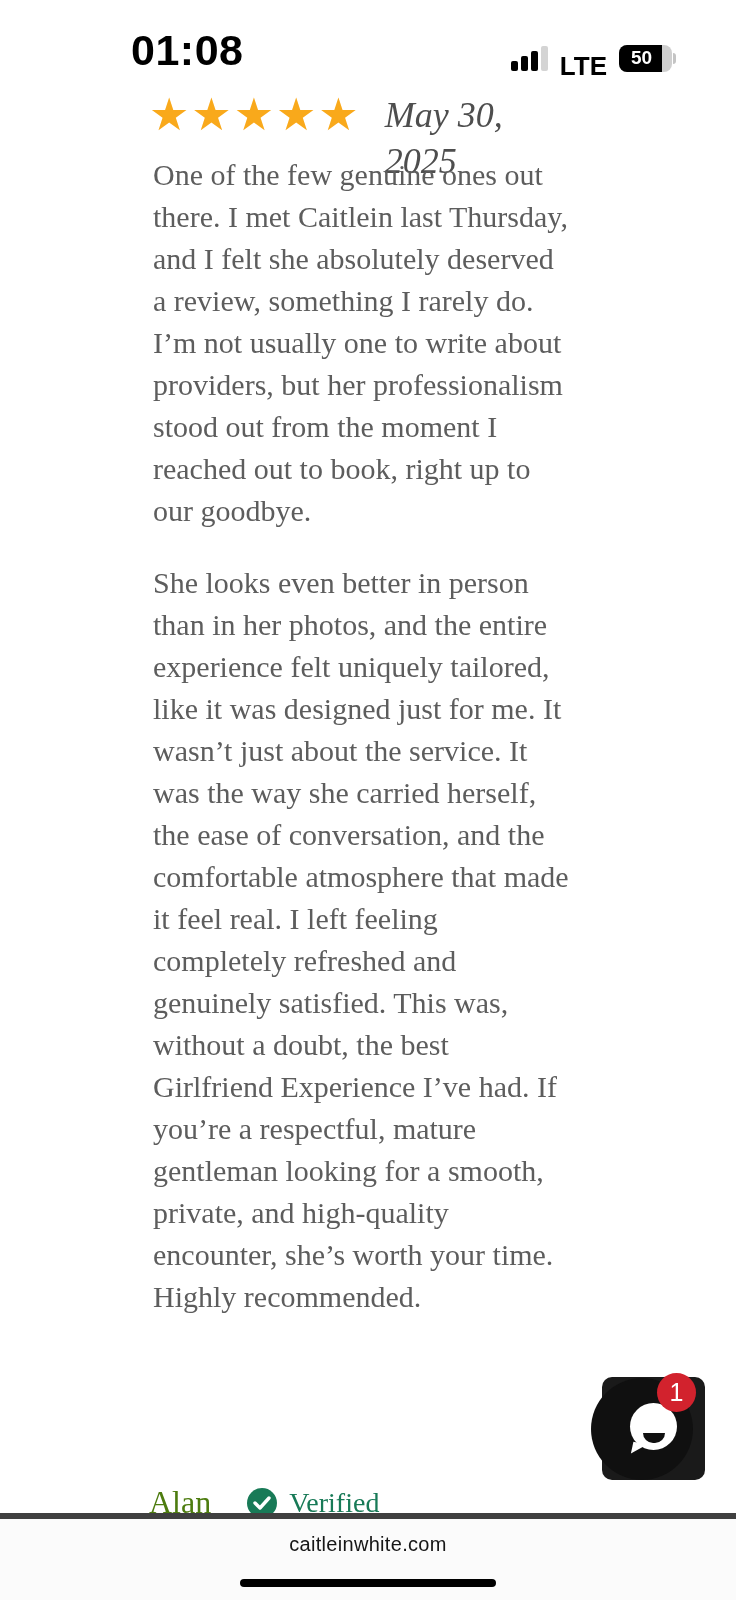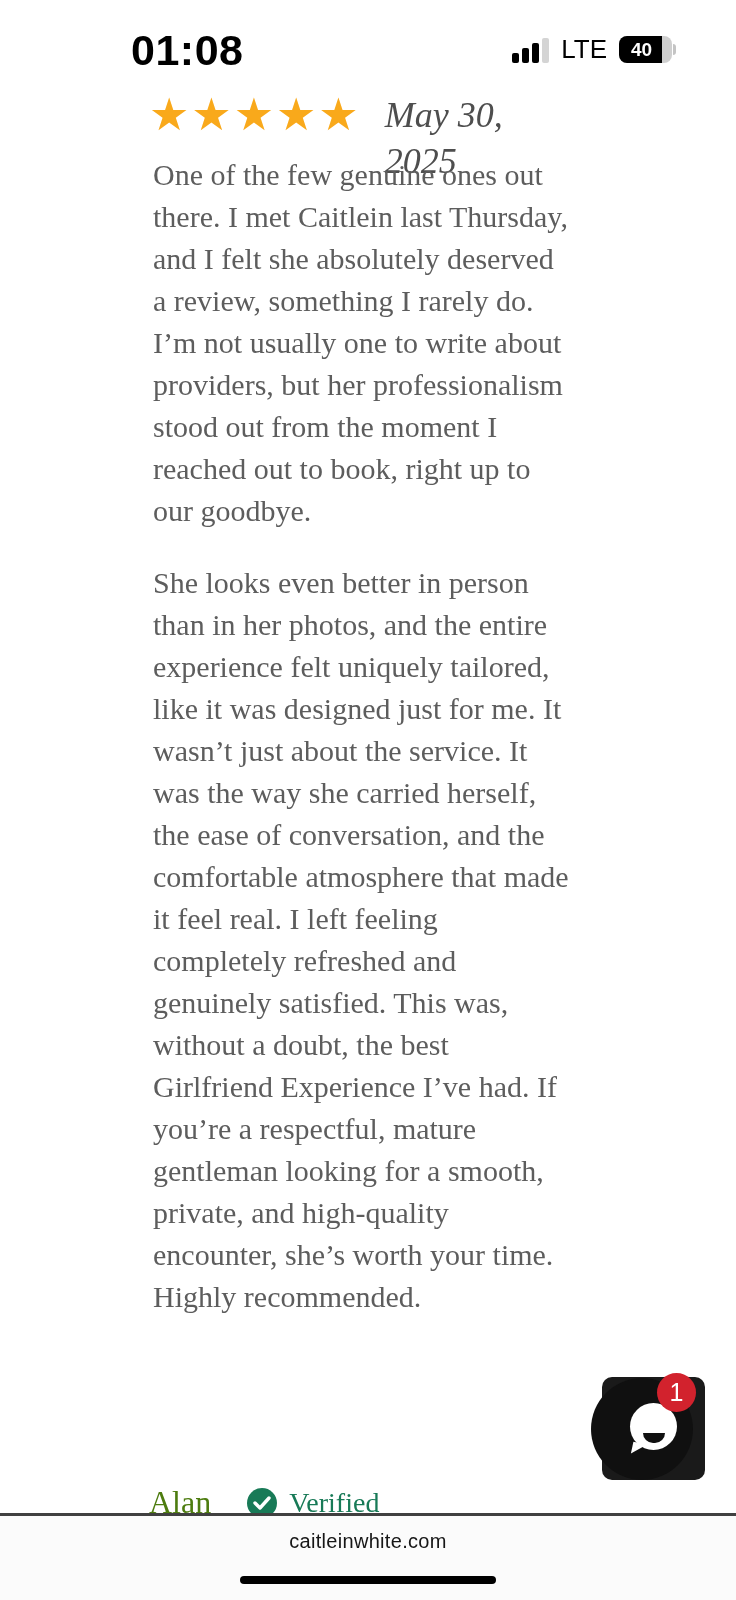--- a/index.html
+++ b/index.html
@@ -13,21 +13,21 @@
     position:absolute;left:98px;top:26px;
     font-family:Liberation Sans, sans-serif;font-weight:700;font-size:43px;color:#000;
     letter-spacing:.5px;
     margin-left:33px;
   }
   .status-right{position:absolute;right:60px;top:34px;display:flex;align-items:center;gap:12px;}
   .signal{display:flex;align-items:flex-end;gap:3px;height:26px;}
   .signal span{width:7px;border-radius:2px;background:#000;display:block;}
   .signal .s1{height:10px;} .signal .s2{height:15px;} .signal .s3{height:20px;}
   .signal .s4{height:25px;background:#d4d4d4;}
-  .network-label{font-family:"Liberation Sans", sans-serif;font-size:26px;font-weight:400;color:#000;}
+  .network-label{font-family:"Liberation Sans", sans-serif;font-size:26px;font-weight:700;color:#000;margin-top:17px;}
   .battery{position:relative;width:53px;height:27px;border-radius:8px;background:#cfcfcf;overflow:hidden;}
   .battery-fill{position:absolute;left:0;top:0;bottom:0;width:82%;background:#000;}
   .battery-label{
     position:absolute;inset:0;display:flex;align-items:center;justify-content:center;
     font-family:"Liberation Sans", sans-serif;font-weight:700;font-size:19px;color:#fff;
     padding-right:8px;box-sizing:border-box;
   }
   .battery-nub{width:3px;height:11px;background:#c4c4c4;border-radius:0 3px 3px 0;margin-left:1px;}
   
   .review-header{position:absolute;left:149px;top:92px;width:430px;display:flex;align-items:flex-start;}
@@ -80,21 +80,21 @@
     transform:rotate(12deg);
   }
   .chat-badge{
     position:absolute;left:55px;top:-4px;width:39px;height:39px;border-radius:50%;
     background:#d2222d;color:#fff;display:flex;align-items:center;justify-content:center;
     font-family:"Liberation Sans", sans-serif;font-size:25px;
   }
   
   .browser-bar{
     position:absolute;left:0;top:1513px;width:736px;height:87px;background:#fbfbfb;
-    border-top:3px solid #404040;box-sizing:border-box;z-index:5;
+    border-top:6px solid #404040;box-sizing:border-box;z-index:5;
   }
   .browser-url{
     margin-top:14px;text-align:center;font-family:"Liberation Sans", sans-serif;
     font-size:20px;color:#161616;letter-spacing:.3px;cursor:pointer;
   }
   .home-indicator{
     position:absolute;left:50%;transform:translateX(-50%);top:60px;
     width:256px;height:8px;background:#000;border-radius:5px;
   }
 </style>
@@ -107,21 +107,21 @@
     <div class="signal">
       <span class="s1"></span>
         <span class="s2"></span>
         <span class="s3"></span>
         <span class="s4"></span>
     </div>
     <div class="network-label">LTE</div>
     <div style="display:flex;align-items:center;">
       <div class="battery">
         <div class="battery-fill"></div>
-        <div class="battery-label">40</div>
+        <div class="battery-label">50</div>
       </div>
       <div class="battery-nub"></div>
     </div>
   </div>
 </div>
 
 <div class="review-header">
   <div class="stars">★★★★★</div>
   <div class="review-date">May 30, 2025</div>
 </div>

